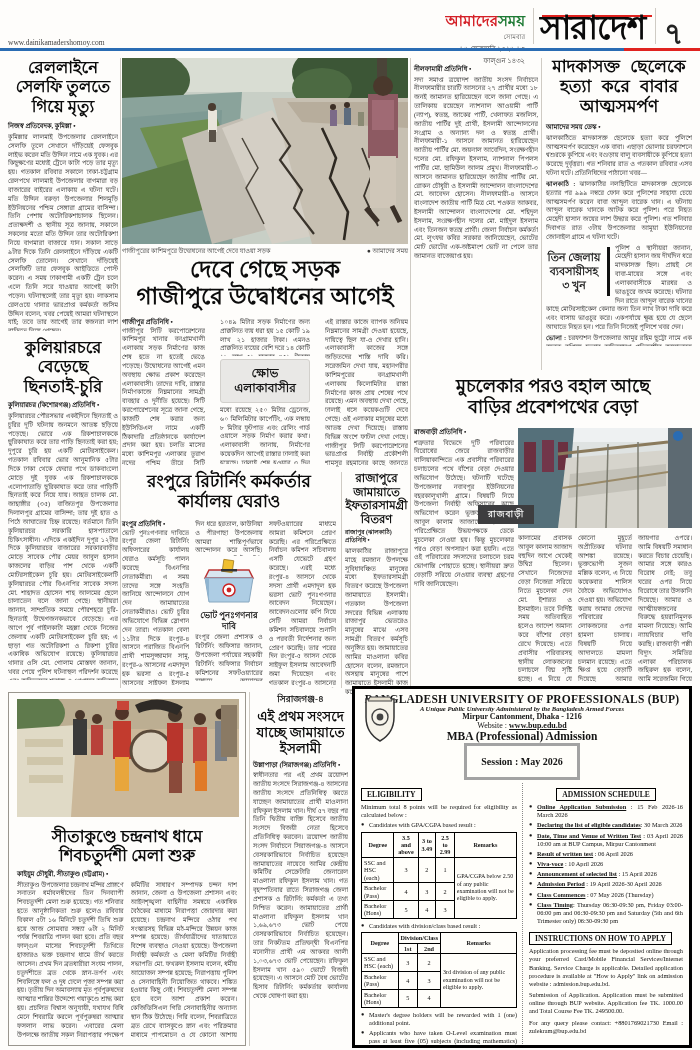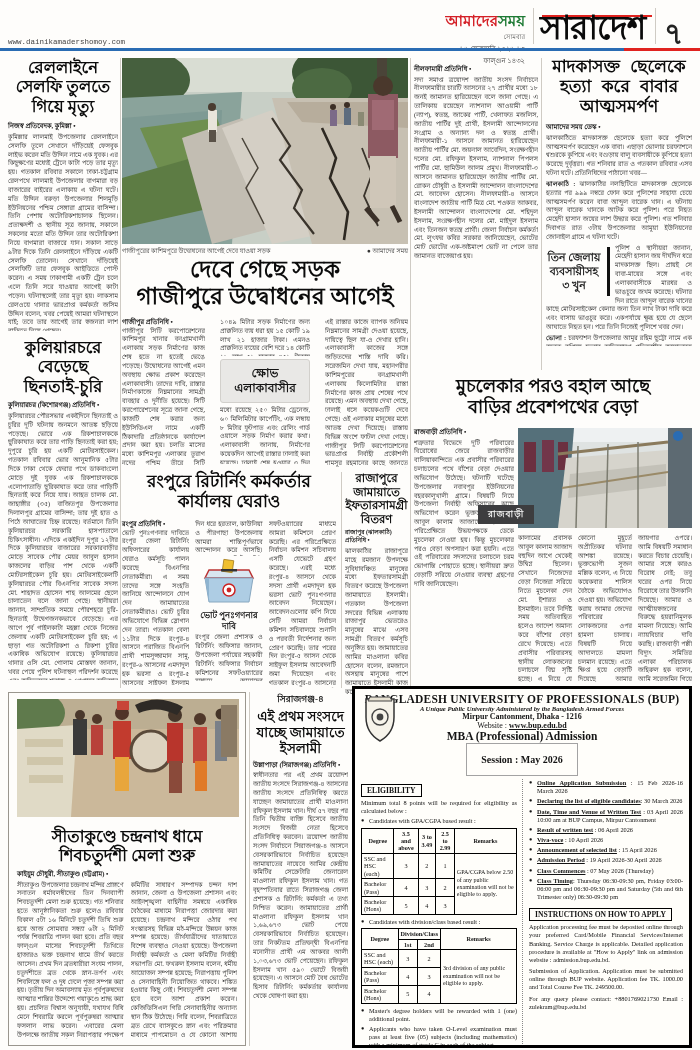--- a/index.html
+++ b/index.html
@@ -8,21 +8,21 @@
   .page { position:relative; width:700px; height:1050px; background:#fefdfb; margin:0 auto; overflow:hidden; color:#141414; }
   .abs { position:absolute; }
   .hl { font-weight:bold; color:#0b0b0b; text-align:center; line-height:1.18; }
   .byline { font-weight:bold; font-size:6.6px; line-height:1.3; }
   .bt { font-size:6.4px; line-height:1.38; text-align:justify; overflow:hidden; color:#222; }
   .vrule { position:absolute; width:1px; background:#cfcbc4; }
   .hrule-blue { position:absolute; height:3px; background:#2a6cb3; }
   .hrule-red { position:absolute; height:3px; background:#e0231f; }
 
   
-  .site-url { font-size:7.5px; color:#444; font-family:Liberation Mono, monospace; }
+  .site-url { font-size:7.5px; color:#444; font-family:Liberation Serif, serif; }
   .logo-main { font-size:15px; font-weight:bold; color:#d42027; line-height:1; }
   .logo-green { color:#1e7a34; }
   .logo-day { font-size:6.5px; color:#555; text-align:right; }
   .logo-date { font-size:6.8px; color:#333; text-align:right; }
   .section-title { font-size:33px; font-weight:bold; color:#0a0a0a; line-height:1; letter-spacing:-1px; }
   .section-redline { position:absolute; height:2px; background:#e0231f; }
   .pagenum { font-size:30px; font-weight:bold; color:#222; }
 
   
   .quote-box { background:#e9e8e6; border:1px solid #d2d0cc; border-radius:3px; text-align:center;
@@ -42,21 +42,21 @@
   .box-border { border:1px solid #9a968e; }
 
   
   .ad { border:3px solid #000; background:#fffefa; font-family:"Liberation Serif",serif; overflow:hidden; }
   .ad-title { font-size:11.5px; font-weight:bold; text-align:center; letter-spacing:.2px; }
   .ad-sub { font-size:6.6px; font-weight:bold; font-style:italic; text-align:center; }
   .ad-addr { font-size:8px; font-weight:bold; text-align:center; }
   .ad-web { font-size:8px; text-align:center; }
   .ad-web b { text-decoration:underline; }
   .ad-mba { font-size:11.5px; font-weight:bold; text-align:center; }
-  .ad-session { display:inline-block; border:1px solid #a3a3a3; font-size:10px; font-weight:bold; padding:10px 14px; }
+  .ad-session { display:inline-block; border:3px solid #a3a3a3; font-size:10px; font-weight:bold; padding:10px 14px; }
   .ad-cols { display:flex; margin-top:3px; }
   .ad-left { width:50%; padding-right:5px; }
   .ad-right { width:50%; border-left:1px dotted #888; padding-left:6px; }
   .ad-h { display:inline-block; border:1px solid #000; font-size:7.6px; font-weight:bold; padding:1px 5px; margin-bottom:2px; }
   .ad-p { font-size:6.3px; line-height:1.3; text-align:justify; }
   .ad-bullet { position:relative; padding-left:8px; font-size:6.3px; line-height:1.3; text-align:justify; margin-bottom:2px; }
   .ad-bullet::before { content:"●"; position:absolute; left:0; top:0; font-size:5.5px; }
   .ad-bullet .lbl { font-weight:bold; text-decoration:underline; }
   table.ad-tbl { border-collapse:collapse; margin:2px 0 3px 0; width:100%; }
   table.ad-tbl th, table.ad-tbl td { border:1px solid #000; font-size:6.2px; padding:1px 2px; text-align:center; line-height:1.2; }
@@ -406,20 +406,23 @@
             <td>4</td>
           </tr>
         </tbody>
           </table>
         <div class="ad-bullet">Master's degree holders will be rewarded with 1 (one) additional point.</div>
         <div class="ad-bullet">Applicants who have taken O-Level examination must pass at least five (05) subjects (including mathematics) with a minimum of grade C in each of the subject.</div>
         <div class="ad-bullet">Applicants who have taken the A-Level examination must pass at least two (02) subjects with a minimum of grade C in each of the subject.</div>
         
       </div>
       <div class="ad-right">
+        <div style="text-align:center;">
+          <div class="ad-h">ADMISSION SCHEDULE</div>
+        </div>
         <div class="ad-bullet"><span class="lbl">Online Application Submission</span><span> : 15 Feb 2026-16 March 2026</span></div>
         <div class="ad-bullet"><span class="lbl">Declaring the list of eligible candidates</span><span>: 30 March 2026</span></div>
         <div class="ad-bullet"><span class="lbl">Date, Time and Venue of Written Test</span><span> : 03 April 2026 10:00 am at BUP Campus, Mirpur Cantonment</span></div>
         <div class="ad-bullet"><span class="lbl">Result of written test</span><span> : 06 April 2026</span></div>
         <div class="ad-bullet"><span class="lbl">Viva-voce</span><span> : 10 April 2026</span></div>
         <div class="ad-bullet"><span class="lbl">Announcement of selected list</span><span> : 15 April 2026</span></div>
         <div class="ad-bullet"><span class="lbl">Admission Period</span><span> : 19 April 2026-30 April 2026</span></div>
         <div class="ad-bullet"><span class="lbl">Class Commences</span><span> : 07 May 2026 (Thursday)</span></div>
         <div class="ad-bullet"><span class="lbl">Class Timing</span><span>: Thursday 06:30-09:30 pm, Friday 03:00-06:00 pm and 06:30-09:30 pm and Saturday (5th and 6th Trimester only) 06:30-09:30 pm</span></div>
         <div style="text-align:left; margin-top:2px;">

